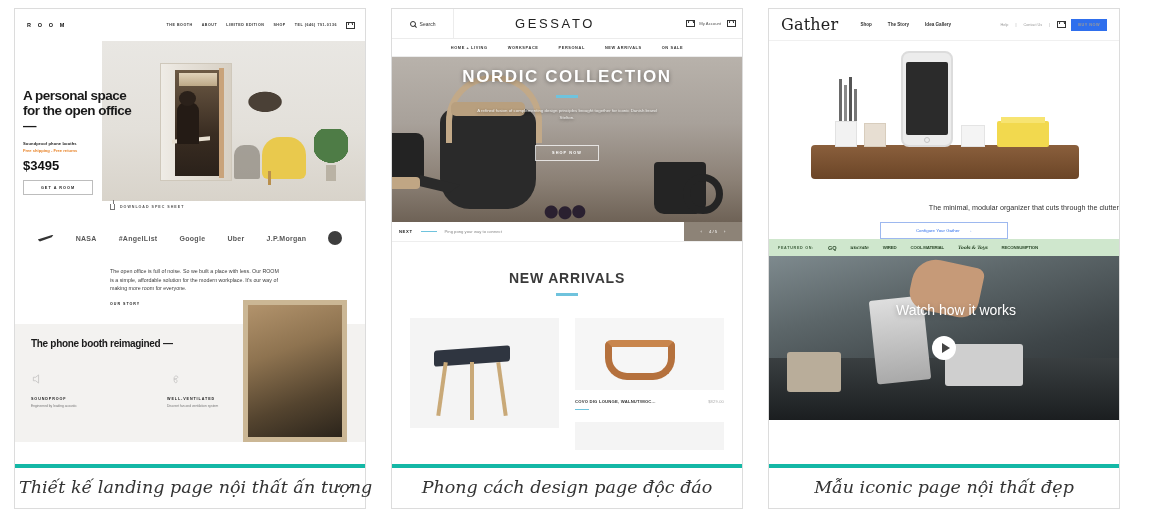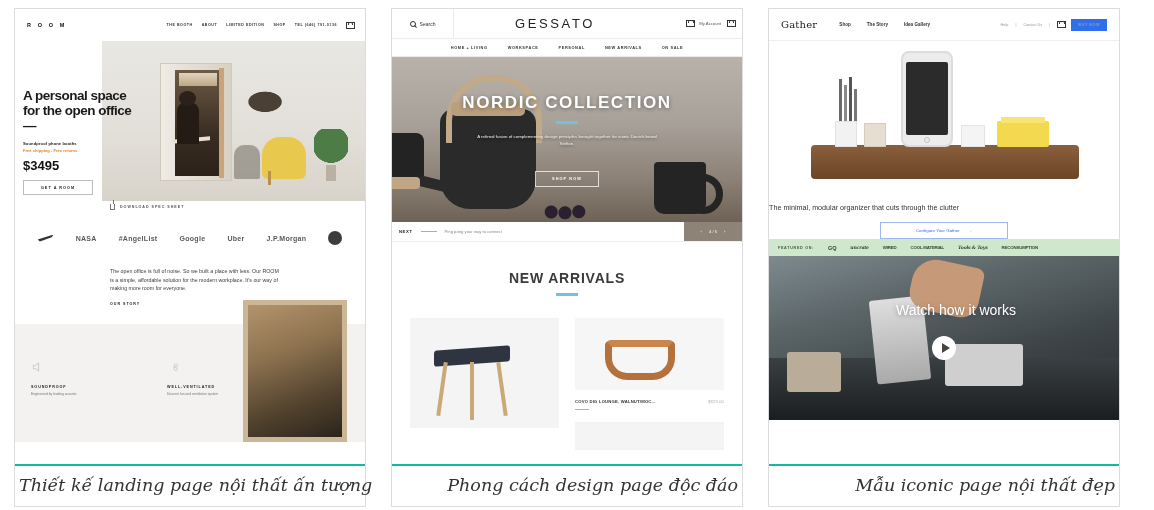--- a/index.html
+++ b/index.html
@@ -23,22 +23,22 @@
     flex-direction: column;
   }
   .shot {
     width: 100%;
     height: 455px;
     overflow: hidden;
     position: relative;
     background: #fff;
   }
   .caption {
-    border-top: 2px solid #14b8a6;
-    text-align: right;
+    border-top: 4px solid #14b8a6;
+    text-align: center;
     font-family: "DejaVu Serif", serif;
     font-style: italic;
     font-size: 17.5px;
     color: #333;
     padding: 9px 4px 11px;
     white-space: nowrap;
   }
 
   
   .c1 { background: #ffffff; }
@@ -125,21 +125,21 @@
     background: linear-gradient(180deg, #b8b2ab 0%, #a8a19a 40%, #8b8075 75%, #6e6256 100%); }
   .kettle { position:absolute; left: 48px; top: 52px; width: 96px; height: 100px; background:#2a2a2a; border-radius: 14px 14px 30px 30px; }
   .kettle:before { content:""; position:absolute; left:6px; top:-34px; width:84px; height:62px; border:6px solid #c2a988; border-bottom:none; border-radius: 46px 46px 0 0; background:transparent; }
   .kettle:after { content:""; position:absolute; left:11px; top:-7px; width:74px; height:14px; background:#b89f7e; border-radius:5px; }
   .spout { position:absolute; left: 28px; top: 118px; width: 40px; height: 18px; background:#2a2a2a; clip-path: polygon(0 0, 100% 55%, 72% 100%, 0 62%); }
   .mug { position:absolute; right: 36px; bottom: 8px; width: 52px; height: 52px; background:#242424; border-radius: 4px 4px 10px 10px; }
   .mug:after { content:""; position:absolute; right:-17px; top:12px; width:26px; height:26px; border:7px solid #242424; border-radius:50%; }
   .potL { position:absolute; left:-14px; top: 76px; width: 46px; height: 56px; background:#232323; border-radius: 8px 8px 14px 14px; }
   .potL:after { content:""; position:absolute; left:4px; top:44px; width:38px; height:12px; background:#c0a684; border-radius:4px; }
   .berry { position:absolute; left: 150px; bottom: 2px; width: 46px; height: 16px; background: radial-gradient(circle at 20% 50%, #2a2030 0 6px, transparent 7px), radial-gradient(circle at 50% 55%, #2a2030 0 6px, transparent 7px), radial-gradient(circle at 80% 48%, #2a2030 0 6px, transparent 7px); }
-  .c2-hero-copy { position:absolute; left:0; right:0; top: 36px; text-align:center; z-index:4; }
+  .c2-hero-copy { position:absolute; left:0; right:0; top: 10px; text-align:center; z-index:4; }
   .c2-h1 { font-size: 17px; font-weight: 800; letter-spacing: 1.6px; color:#fff; text-shadow: 0 1px 4px rgba(0,0,0,.4); }
   .c2-rule { width: 22px; height: 2.5px; background:#6fc3dd; margin: 8px auto 0; }
   .c2-p { font-size: 4.4px; color:#f0efed; line-height: 7px; width: 190px; margin: 9px auto 0; text-shadow: 0 1px 3px rgba(0,0,0,.5); }
   .c2-shop { width: 64px; height: 16px; border: 1px solid rgba(255,255,255,.75); margin: 24px auto 0; display:flex; align-items:center; justify-content:center; font-size: 3.8px; color:#fff; letter-spacing: 1.1px; font-weight:700; }
 
   .c2-bar { height: 20px; display:flex; align-items:center; background:#fff; padding-left: 7px; position:relative; border-bottom:1px solid #eee; }
   .c2-next { font-size: 4.2px; font-weight: 800; letter-spacing: .6px; color:#222; }
   .c2-barline { width: 16px; height: 1.6px; background:#6fc3dd; margin: 0 8px; }
   .c2-bartext { font-size: 4.2px; color:#888; }
   .c2-dots { margin-left:auto; display:flex; gap:6px; align-items:center; margin-right: 10px; }
@@ -158,40 +158,40 @@
   .c2-tile2 { background:#f6f6f6; height: 72px; position:relative; overflow:hidden; }
   .bowl { position:absolute; left: 30px; top: 22px; width: 70px; height: 40px; border: 7px solid #b5713d; border-radius: 6px 6px 22px 22px; border-top-color:#c9864d; }
   .c2-ptitle { font-size: 4.2px; font-weight:700; color:#333; margin-top: 9px; letter-spacing:.2px; white-space:nowrap; overflow:hidden; }
   .c2-price2 { font-size: 4px; color:#aaa; float:right; font-weight:400; }
   .c2-uline { width: 14px; height: 1.6px; background:#6fc3dd; margin-top: 5px; }
   .c2-tile3 { background:#f4f4f4; height: 28px; margin-top: 12px; }
 
   
   .c3 { background:#fff; }
   .c3-top { height: 32px; display:flex; align-items:center; padding: 0 12px; border-bottom:1px solid #f0f0f0; }
-  .c3-brand { font-size: 10px; color:#222; font-family:"DejaVu Serif", serif; letter-spacing:.2px; }
+  .c3-brand { font-size: 16px; color:#222; font-family:"DejaVu Serif", serif; letter-spacing:.2px; }
   .c3-nav { display:flex; gap: 16px; margin-left: 22px; }
   .c3-nav span { font-size: 4.6px; color:#333; font-weight:600; }
   .c3-right { margin-left:auto; display:flex; align-items:center; gap: 7px; }
   .c3-right span { font-size: 3.8px; color:#999; }
   .c3-buy { background:#2f6fed; color:#fff; font-size: 3.8px; font-weight:700; letter-spacing:.5px; padding: 4px 7px; }
 
   .c3-hero { height: 152px; position:relative; background:#fff; overflow:hidden; }
   .tray { position:absolute; left: 42px; bottom: 14px; width: 268px; height: 34px; background: linear-gradient(180deg,#8a5f3c,#6b4527); border-radius: 4px; }
   .phone { position:absolute; left: 132px; bottom: 46px; width: 52px; height: 96px; background:#ececec; border-radius: 8px; border: 2px solid #dcdcdc; }
   .phone-scr { position:absolute; left: 3px; top: 9px; right:3px; bottom: 10px; background:#2b2b2b; border-radius:2px; }
   .phone-home { position:absolute; left:50%; bottom:2px; transform:translateX(-50%); width:6px; height:6px; border:1px solid #c4c4c4; border-radius:50%; }
   .pen-cup { position:absolute; left: 66px; bottom: 46px; width: 22px; height: 26px; background:#f2f2f2; border:1px solid #e2e2e2; }
   .pens { position:absolute; left: 70px; bottom: 70px; width: 18px; height: 48px; }
   .pens i { position:absolute; bottom:0; width: 2.5px; background:#6a6a6a; display:block; }
   .cup2 { position:absolute; left: 95px; bottom: 46px; width: 22px; height: 24px; background:#e7ded2; border:1px solid #d8cdbd; }
   .cup3 { position:absolute; left: 192px; bottom: 46px; width: 24px; height: 22px; background:#f4f4f4; border:1px solid #e4e4e4; }
   .sticky { position:absolute; left: 228px; bottom: 46px; width: 52px; height: 26px; background:#f2d94e; border-radius:2px; }
   .sticky:after { content:""; position:absolute; left:4px; top:-4px; width:44px; height:6px; background:#f7e471; }
-  .c3-tag { text-align:left; font-size: 7.2px; color:#333; margin-top: 10px; }
+  .c3-tag { text-align:right; font-size: 7.2px; color:#333; margin-top: 10px; }
   .c3-cfg { width: 128px; height: 17px; border:1px solid #9db8ef; margin: 10px auto 0; display:flex; align-items:center; justify-content:center; gap: 8px; }
   .c3-cfg span { font-size: 4.4px; color:#2f6fed; }
 
   .c3-feat { height: 17px; background:#cfe7cd; display:flex; align-items:center; gap: 14px; padding: 0 9px; }
   .c3-feat .lbl { font-size: 3.7px; letter-spacing:.7px; color:#3b5c3a; font-weight:700; }
   .c3-feat .lg { font-size: 5.6px; color:#2c4a2b; font-weight:800; letter-spacing:-.2px; white-space:nowrap; }
   .c3-feat .lg.small { font-size: 4.4px; }
   .c3-feat .lg.serif { font-family:"DejaVu Serif", serif; font-size:4.6px; font-style:italic; }
 
   .c3-video { height: 164px; position:relative; overflow:hidden;
@@ -260,20 +260,21 @@
         <div>J.P.Morgan</div>
         <div class="circlelogo"></div>
       </div>
 
       <div class="c1-body">
         <p>The open office is full of noise. So we built a place with less. Our ROOM is a simple, affordable solution for the modern workplace. It's our way of making more room for everyone.</p>
         <div class="c1-story">OUR STORY</div>
       </div>
 
       <div class="c1-bottom">
+        <div class="c1-bh">The phone booth reimagined —</div>
         <div class="c1-feats">
           <div class="c1-feat">
             <svg class="feat-ico" viewBox="0 0 24 24">
               <path d="M4 9h4l5-4v14l-5-4H4z" fill="none" stroke="#888" stroke-width="1.4"></path>
             </svg>
             <h4>SOUNDPROOF</h4>
             <p>Engineered by leading acoustic</p>
           </div>
           <div class="c1-feat">
             <svg class="feat-ico" viewBox="0 0 24 24">

